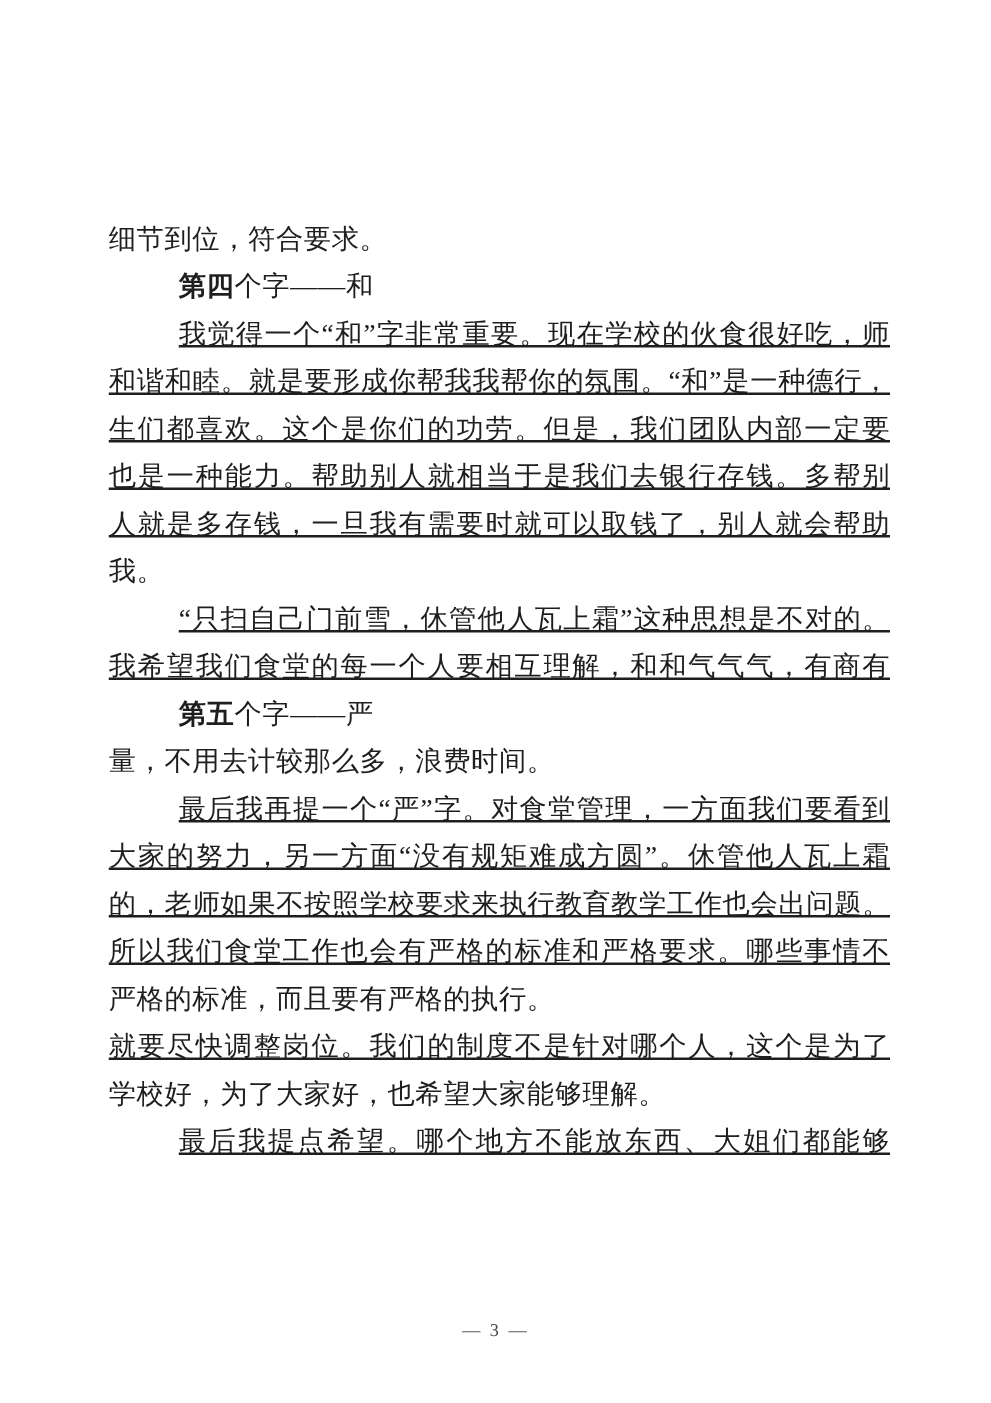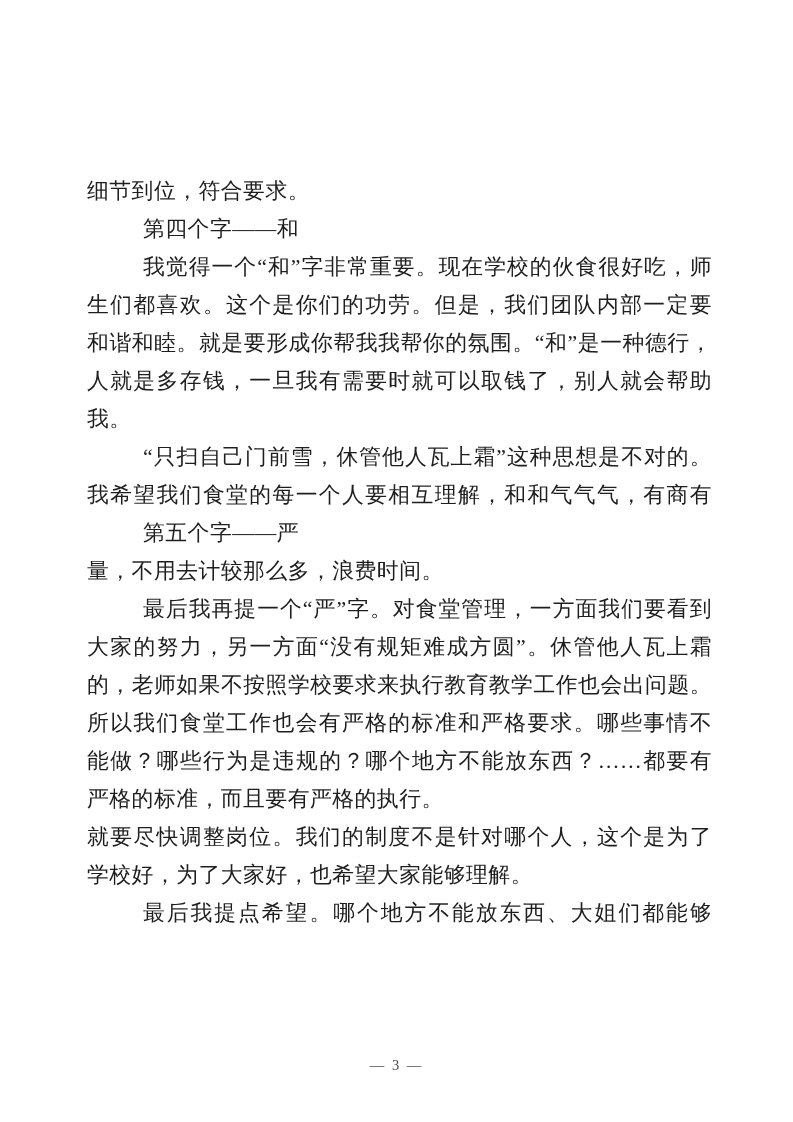--- a/index.html
+++ b/index.html
@@ -36,23 +36,24 @@
     white-space: normal;
     text-align: left;
   }
   .line.indent {
     text-indent: 56px;
   }
   .line.fill {
     text-align: justify;
     text-align-last: justify;
     text-justify: inter-character;
+    text-decoration: underline;
   }
   .line .bold {
-    font-weight: 400;
+    font-weight: 700;
   }
   .footer {
     position: absolute;
     left: 0;
     top: 1031px;
     width: 793px;
     text-align: center;
     font-size: 14.5px;
     line-height: 28px;
     color: #4a4a4a;
@@ -63,36 +64,36 @@
 <body>
 
 <div class="page">
   <div class="textblock">
 
     <div class="line">细节到位，符合要求。</div>
 
     <div class="line indent"><span class="bold">第四</span><span>个字——和</span></div>
 
     <div class="line indent fill">我觉得一个“和”字非常重要。现在学校的伙食很好吃，师</div>
+    <div class="line fill">和谐和睦。就是要形成你帮我我帮你的氛围。“和”是一种德行，</div>
     <div class="line fill">生们都喜欢。这个是你们的功劳。但是，我们团队内部一定要</div>
-    <div class="line fill">和谐和睦。就是要形成你帮我我帮你的氛围。“和”是一种德行，</div>
+    <div class="line fill">也是一种能力。帮助别人就相当于是我们去银行存钱。多帮别</div>
     <div class="line fill">人就是多存钱，一旦我有需要时就可以取钱了，别人就会帮助</div>
     <div class="line">我。</div>
 
     <div class="line indent fill">“只扫自己门前雪，休管他人瓦上霜”这种思想是不对的。</div>
     <div class="line fill">我希望我们食堂的每一个人要相互理解，和和气气气，有商有</div>
     <div class="line indent"><span class="bold">第五</span><span>个字——严</span></div>
 
     <div class="line">量，不用去计较那么多，浪费时间。</div>
 
     <div class="line indent fill">最后我再提一个“严”字。对食堂管理，一方面我们要看到</div>
     <div class="line fill">大家的努力，另一方面“没有规矩难成方圆”。休管他人瓦上霜</div>
     <div class="line fill">的，老师如果不按照学校要求来执行教育教学工作也会出问题。</div>
     <div class="line fill">所以我们食堂工作也会有严格的标准和严格要求。哪些事情不</div>
-    <div class="line fill">能做？哪些行为是违规的？哪个地方不能放东西？……都要有</div>
     <div class="line">严格的标准，而且要有严格的执行。</div>
 
     <div class="line fill">就要尽快调整岗位。我们的制度不是针对哪个人，这个是为了</div>
     <div class="line">学校好，为了大家好，也希望大家能够理解。</div>
 
     <div class="line indent fill">最后我提点希望。哪个地方不能放东西、大姐们都能够</div>
 
   </div>
 
   <div class="footer">— 3 —</div>

